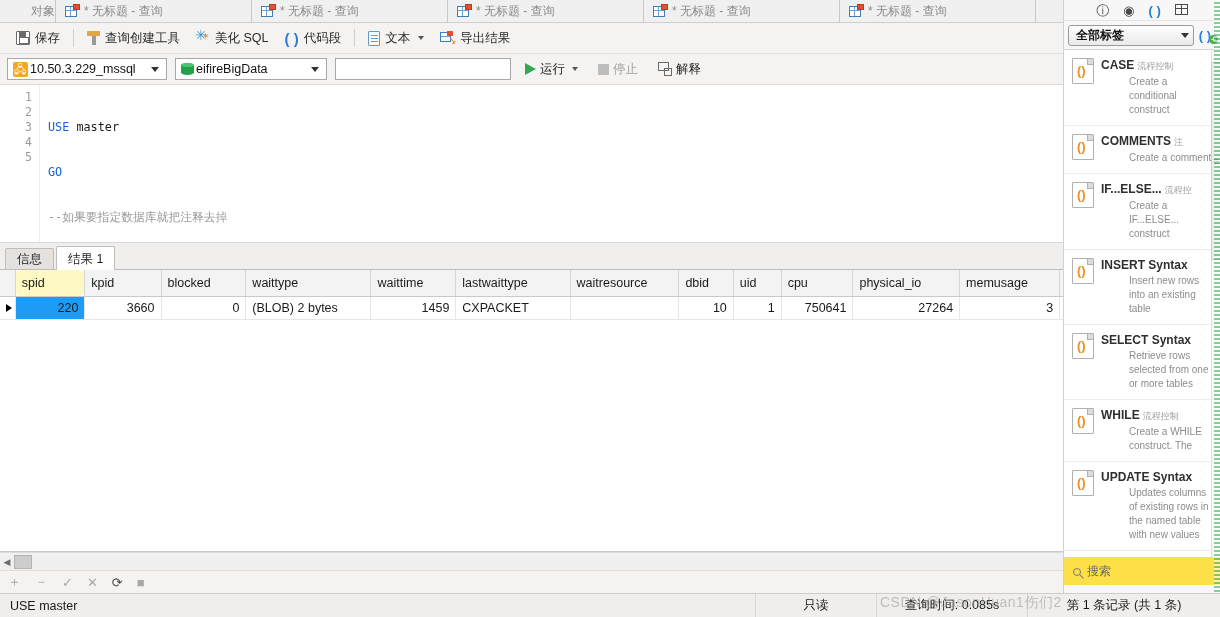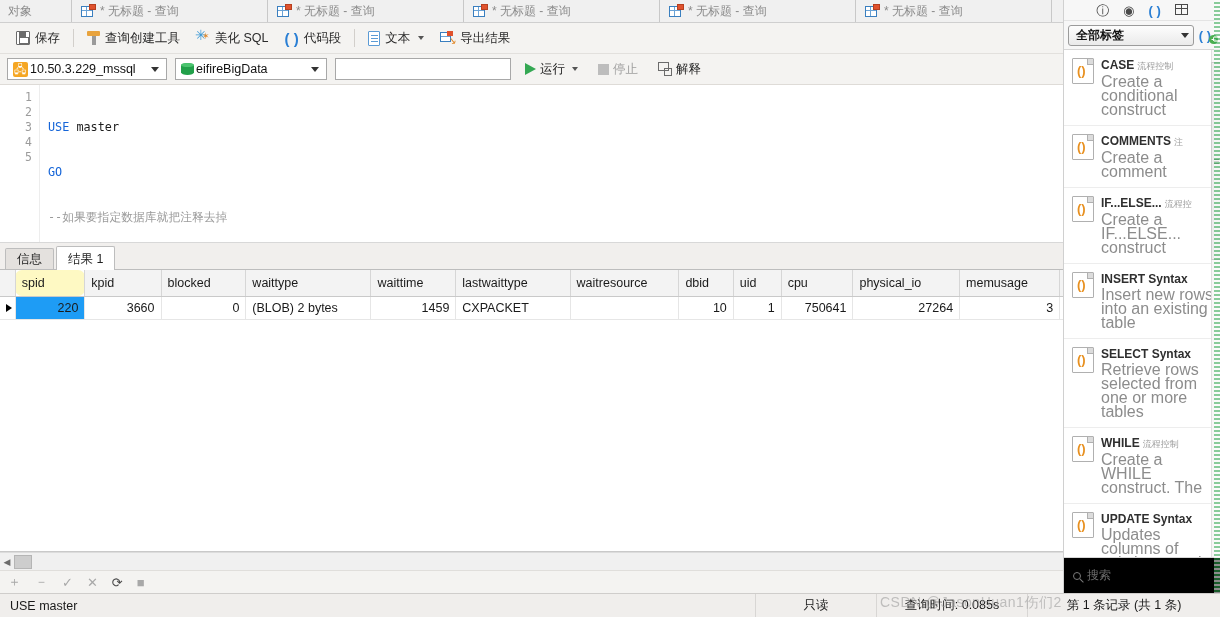--- a/index.html
+++ b/index.html
@@ -23,21 +23,21 @@
   }
   .tab {
     display: flex; align-items: center; gap: 4px;
     padding: 0 10px 0 9px;
     border-right: 1px solid #c8c8c8;
     color: #8a8a8a;
     font-size: 12px;
     white-space: nowrap;
     background: #f0f0f0;
   }
-  .tab.obj { width: 72px; justify-content: flex-start; padding: 8px; border-right: 1px solid #c8c8c8; }
+  .tab.obj { width: 56px; justify-content: flex-end; padding: 0; border-right: 1px solid #c8c8c8; }
   .tab.query { width: 196px; }
   .tab-ico {
     width: 15px; height: 14px; position: relative; flex: none;
   }
   .tab-ico i {
     position: absolute; display: block;
   }
   .tab-ico .grid {
     left: 0; top: 2px; width: 12px; height: 11px;
     background:
@@ -267,29 +267,29 @@
     border: 1px solid #b0b0b0; border-radius: 1px; position: relative;
   }
   .snip-ico:after {
     content: "()"; position: absolute; left: 4px; top: 5px;
     font-size: 13px; font-weight: bold; color: #e8901f; line-height: 14px;
   }
   .snip-ico .fold { position: absolute; right: 0; top: 0; width: 6px; height: 6px; background: #dcdcdc; border-left: 1px solid #b0b0b0; border-bottom: 1px solid #b0b0b0; }
   .snip-body { min-width: 0; }
   .snip-title { font-size: 12px; font-weight: bold; color: #2f2f2f; white-space: nowrap; }
   .snip-tag { font-size: 9px; color: #9e9e9e; font-weight: normal; margin-left: 3px; }
-  .snip-desc { font-size: 16px; color: #8c8c8c; margin-top: 2px; line-height: 14px; }
+  .snip-desc { font-size: 10px; color: #8c8c8c; margin-top: 2px; line-height: 14px; margin-left: 28px; }
 
   .sb-scroll { position: absolute; right: 0; top: 0; width: 10px; height: 100%; background: #f7f7f7; border-left: 1px solid #e0e0e0; }
   .sb-thumb { position: absolute; right: 0; top: 12px; width: 10px; height: 198px; background: #ececec; border: 1px solid #cdcdcd; }
   .sb-thumb:before { content:""; position:absolute; left:2px; top:50%; width:5px; height:1px; background:#9a9a9a; box-shadow: 0 2px 0 #9a9a9a, 0 -2px 0 #9a9a9a; }
 
   .sb-search {
-    position: absolute; top: 557px; left: 0; width: 157px; height: 36px;
-    border-top: 1px solid #d6d6d6; background: #000000;
+    position: absolute; top: 557px; left: 0; width: 157px; height: 28px;
+    border-top: 1px solid #d6d6d6; background: #fde047;
     display: flex; align-items: center; gap: 6px; padding-left: 9px;
     font-size: 12px; color: #6b6b6b;
   }
   .mag { display:inline-block; width:8px; height:8px; border:1.4px solid #7a7a7a; border-radius:50%; position:relative; }
   .mag:after { content:""; position:absolute; right:-4px; bottom:-3px; width:5px; height:1.4px; background:#7a7a7a; transform:rotate(45deg); }
 
   .edge-strip { position: absolute; right: 0; top: 0; width: 6px; height: 593px; background: repeating-linear-gradient(#fff 0 2px, #2fa84f 2px 4px); opacity: .55; }
 
   
   .wm {

